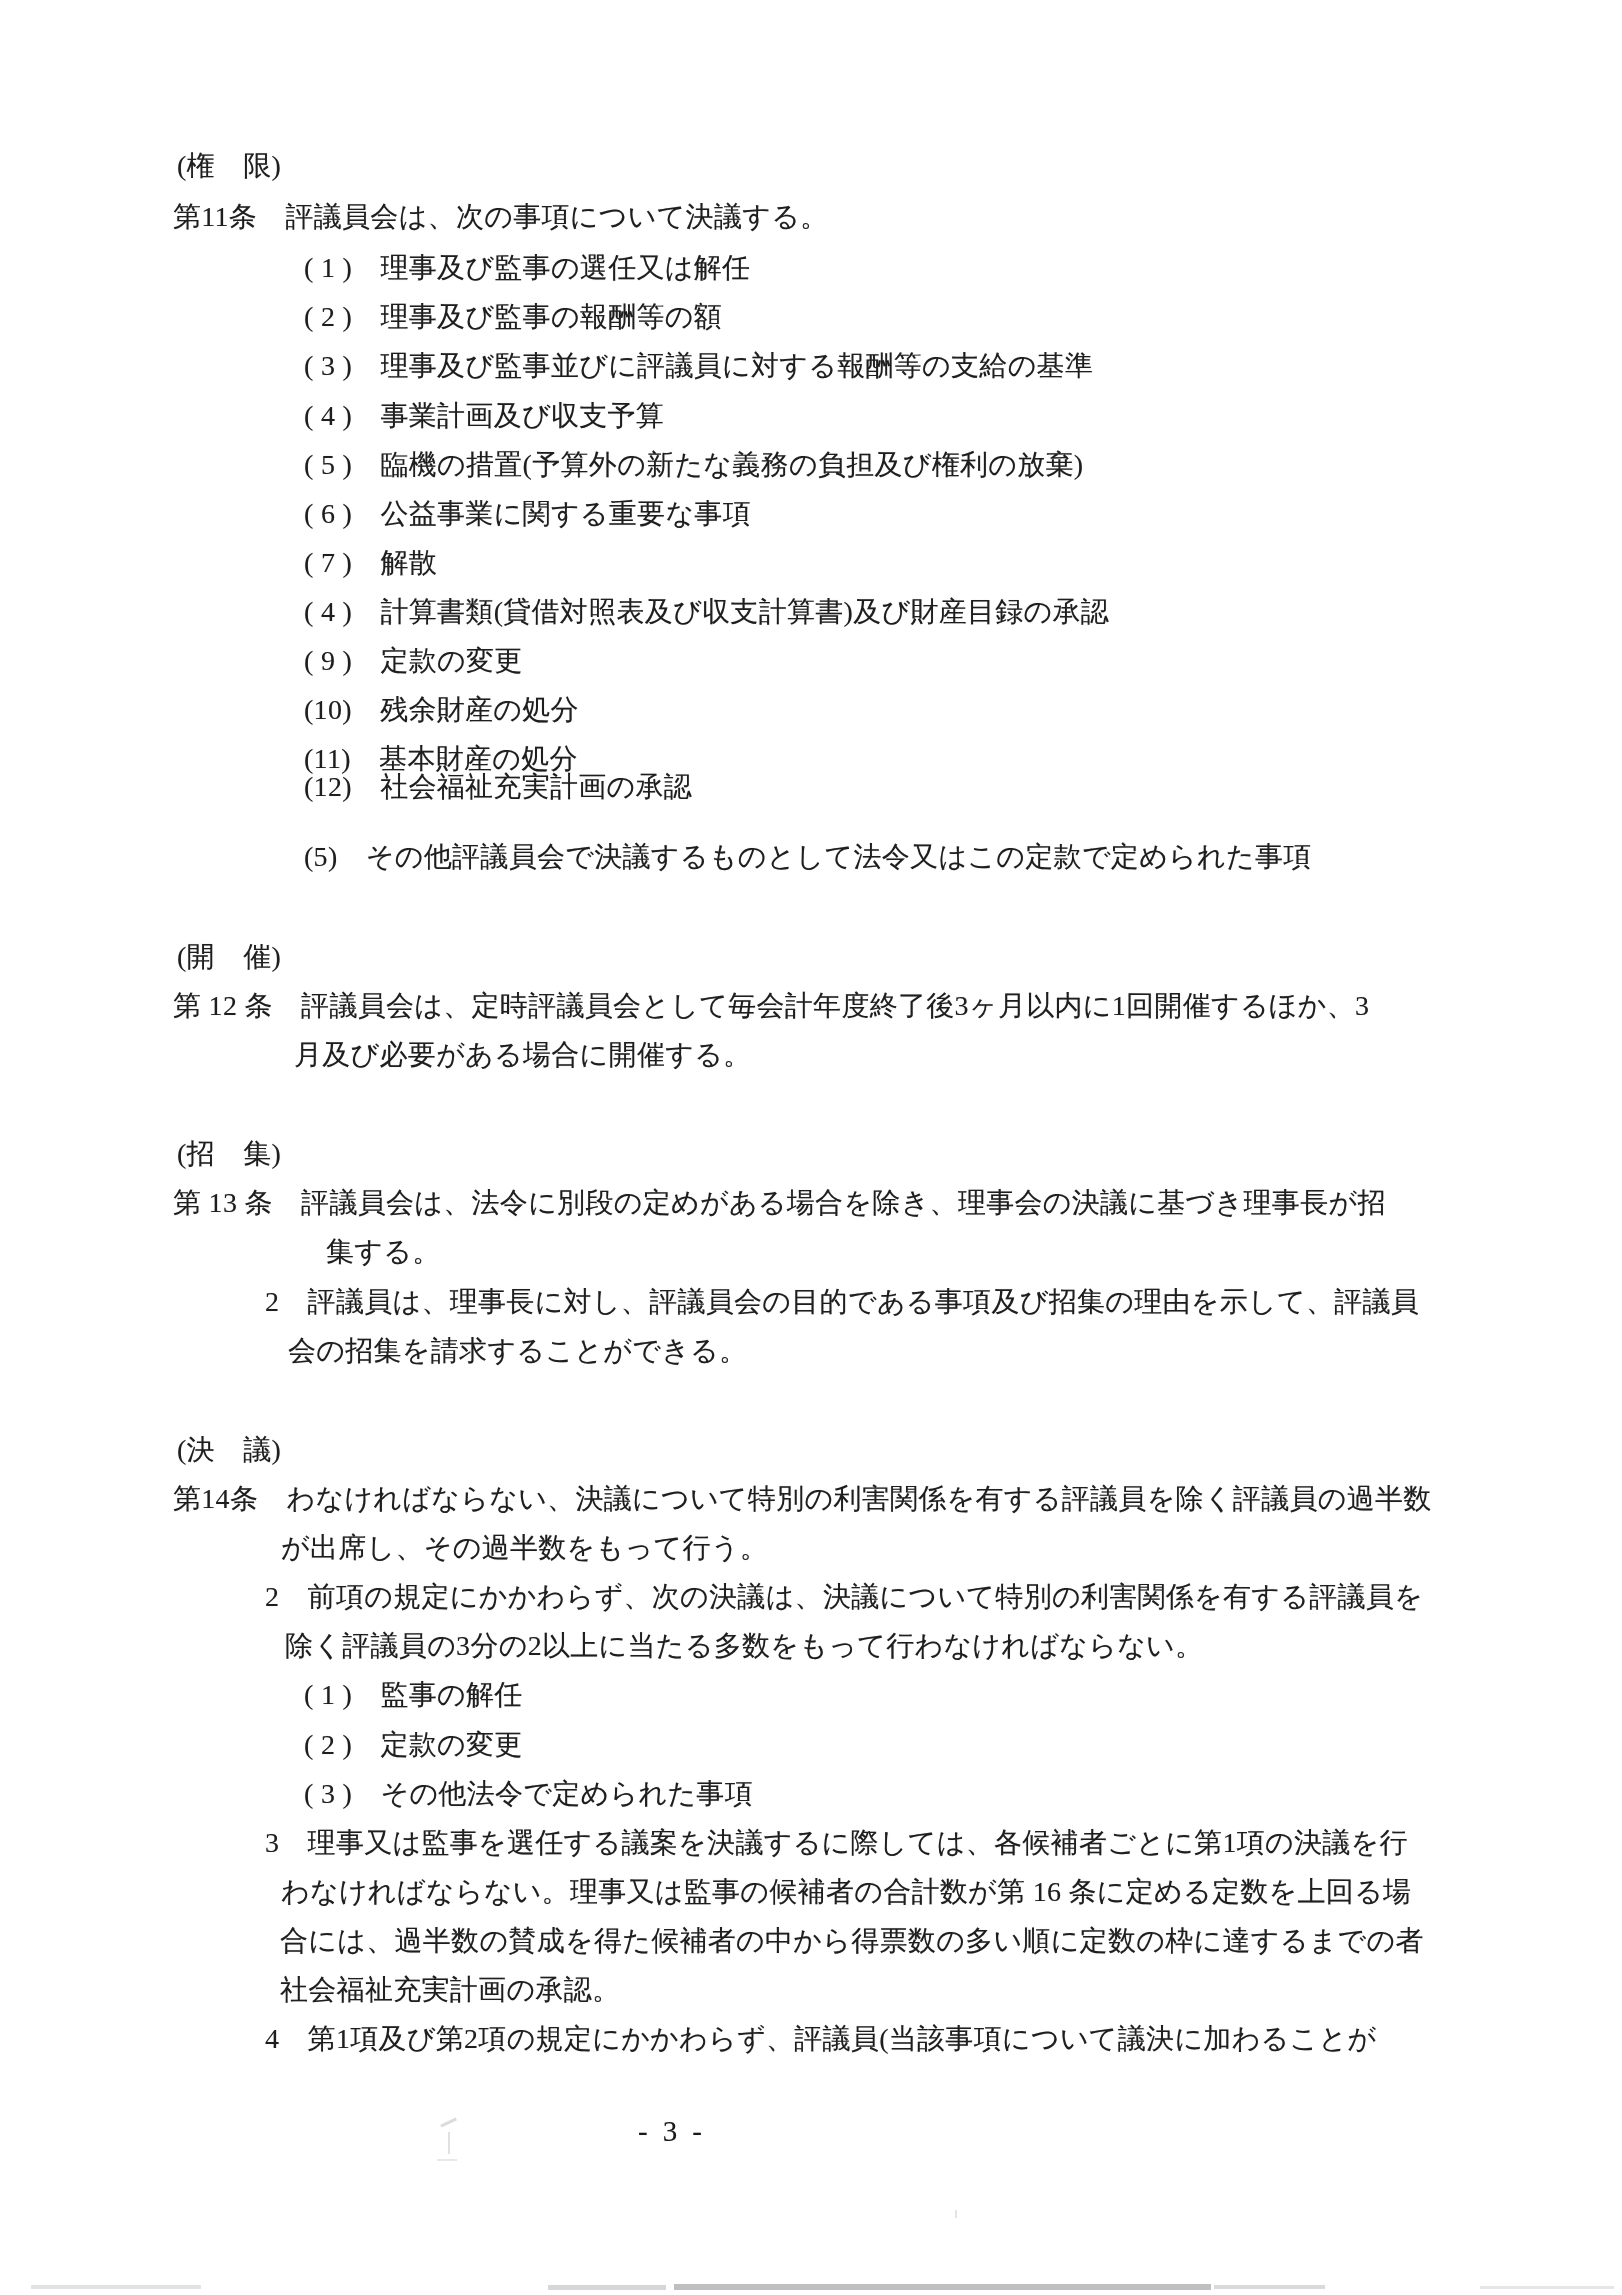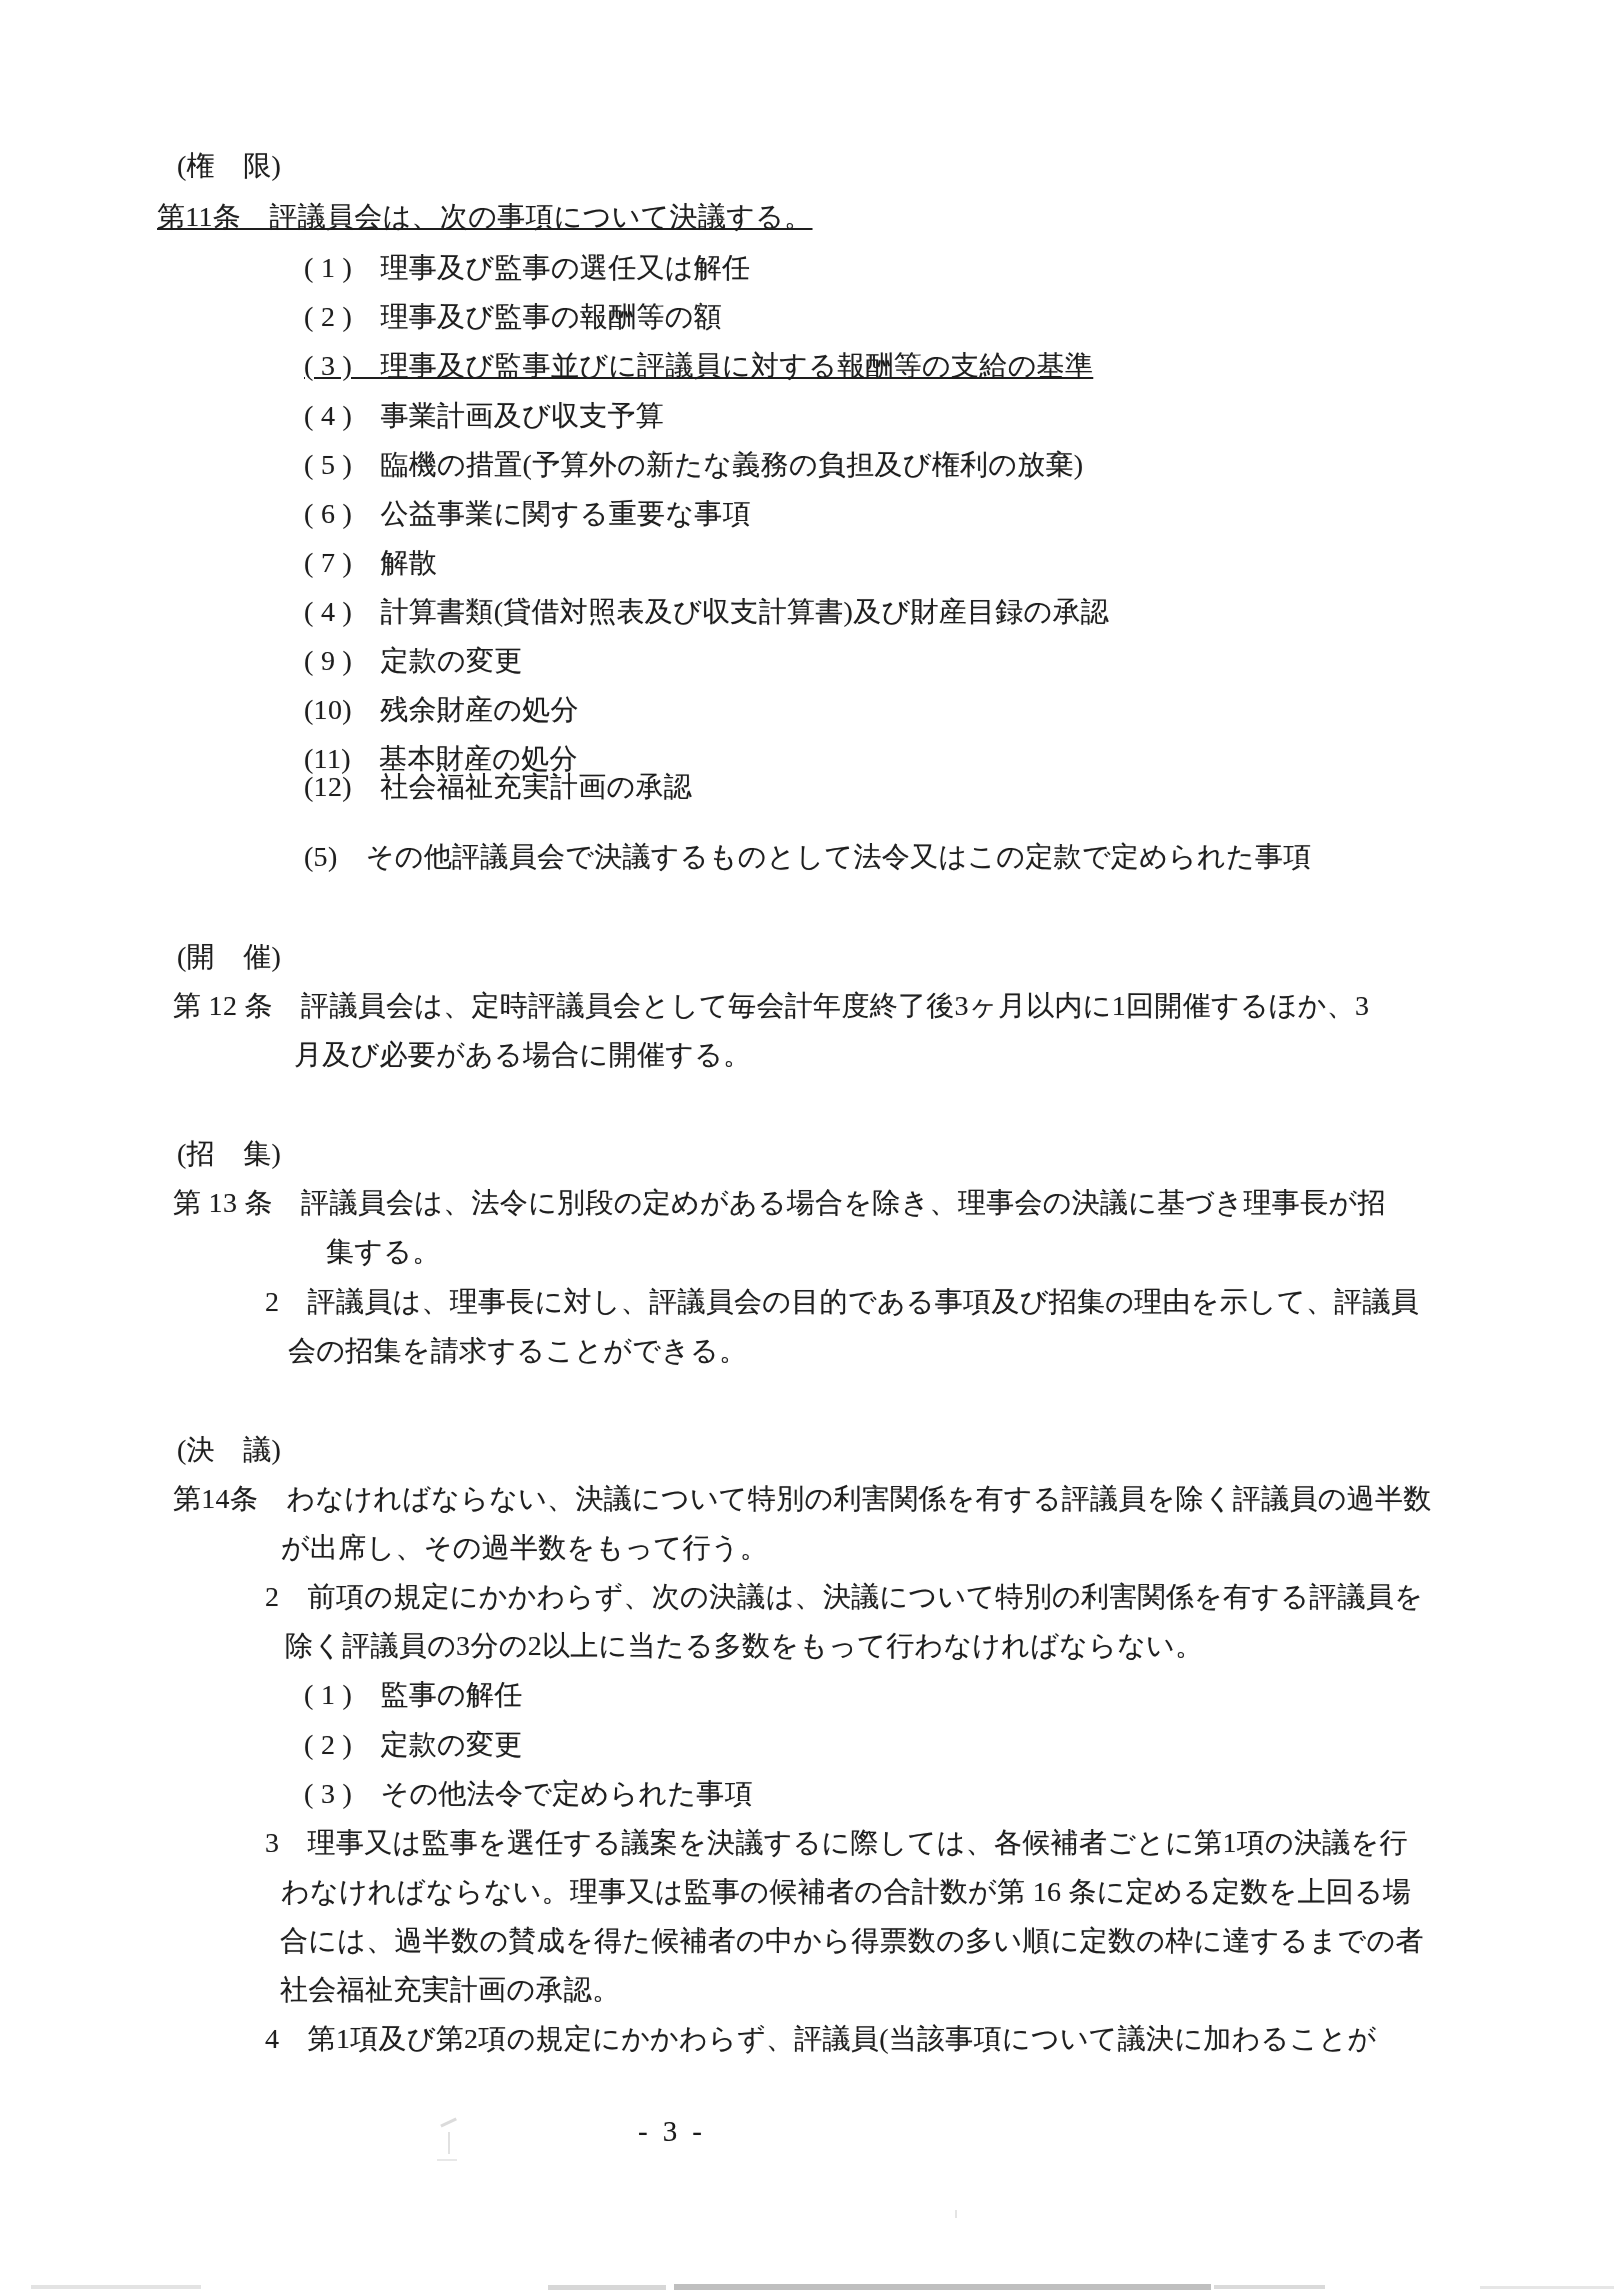--- a/index.html
+++ b/index.html
@@ -53,24 +53,24 @@
   .strip-4 { left: 1214px; top: 2285px; width: 111px; height: 3.9px; background: #dadada; }
   .strip-5 { left: 1480px; top: 2286px; width: 134px; height: 3.3px; background: #e6e6e6; }
 </style>
 </head>
 <body>
 
 <div class="page">
 
   <div id="lines-root">
       <div class="doc-line" style="left: 177px; top: 149px;">(権　限)</div>
-      <div class="doc-line" style="left: 157px; top: 200px; text-decoration: underline;">第11条　評議員会は、次の事項について決議する。</div>
+      <div class="doc-line" style="left: 173px; top: 200px;">第11条　評議員会は、次の事項について決議する。</div>
       <div class="doc-line" style="left: 304px; top: 251px;">( 1 )　理事及び監事の選任又は解任</div>
       <div class="doc-line" style="left: 304px; top: 300px;">( 2 )　理事及び監事の報酬等の額</div>
-      <div class="doc-line" style="left: 304px; top: 349px; text-decoration: underline;">( 3 )　理事及び監事並びに評議員に対する報酬等の支給の基準</div>
+      <div class="doc-line" style="left: 304px; top: 349px;">( 3 )　理事及び監事並びに評議員に対する報酬等の支給の基準</div>
       <div class="doc-line" style="left: 304px; top: 399px;">( 4 )　事業計画及び収支予算</div>
       <div class="doc-line" style="left: 304px; top: 448px;">( 5 )　臨機の措置(予算外の新たな義務の負担及び権利の放棄)</div>
       <div class="doc-line" style="left: 304px; top: 497px;">( 6 )　公益事業に関する重要な事項</div>
       <div class="doc-line" style="left: 304px; top: 546px;">( 7 )　解散</div>
       <div class="doc-line" style="left: 304px; top: 595px;">( 4 )　計算書類(貸借対照表及び収支計算書)及び財産目録の承認</div>
       <div class="doc-line" style="left: 304px; top: 644px;">( 9 )　定款の変更</div>
       <div class="doc-line" style="left: 304px; top: 693px;">(10)　残余財産の処分</div>
       <div class="doc-line" style="left: 304px; top: 742px;">(11)　基本財産の処分</div>
       <div class="doc-line" style="left: 304px; top: 770px;">(12)　社会福祉充実計画の承認</div>
       <div class="doc-line" style="left: 304px; top: 840px;">(5)　その他評議員会で決議するものとして法令又はこの定款で定められた事項</div>

